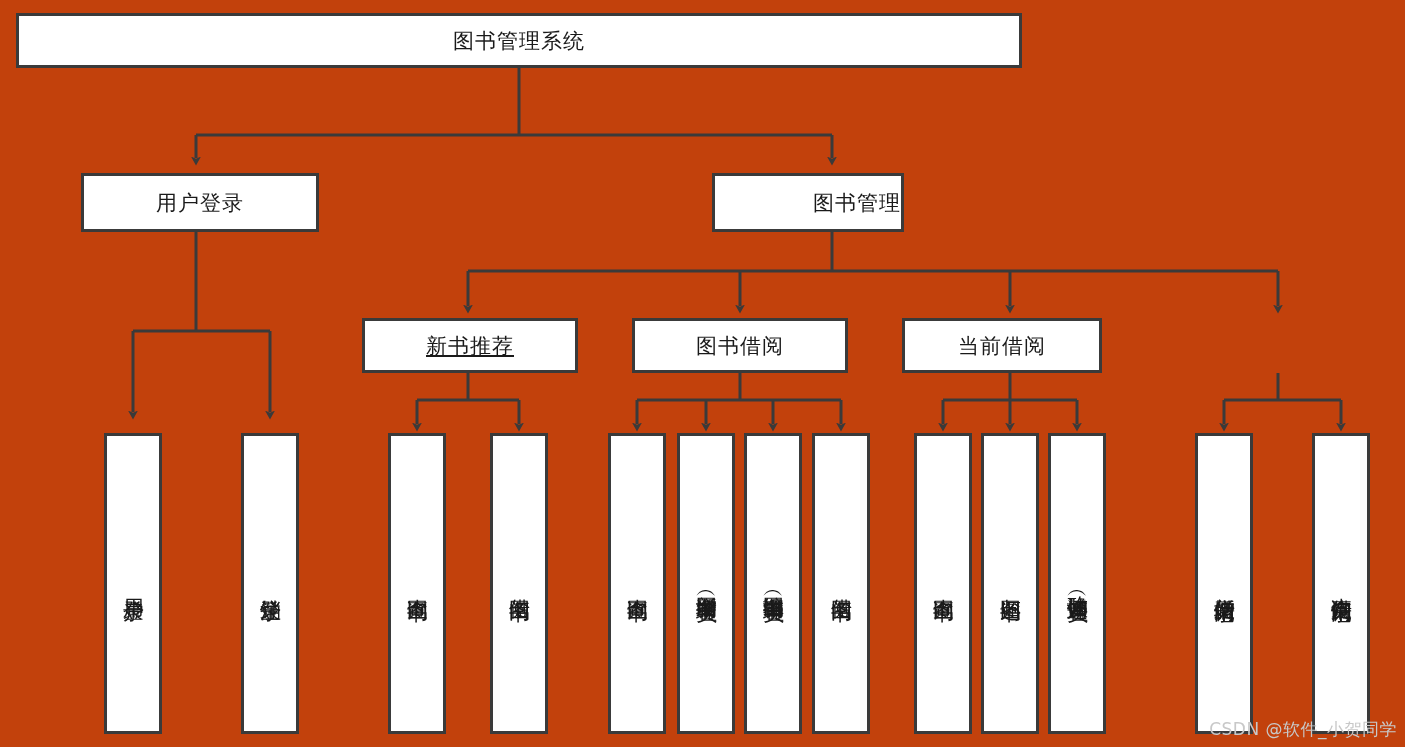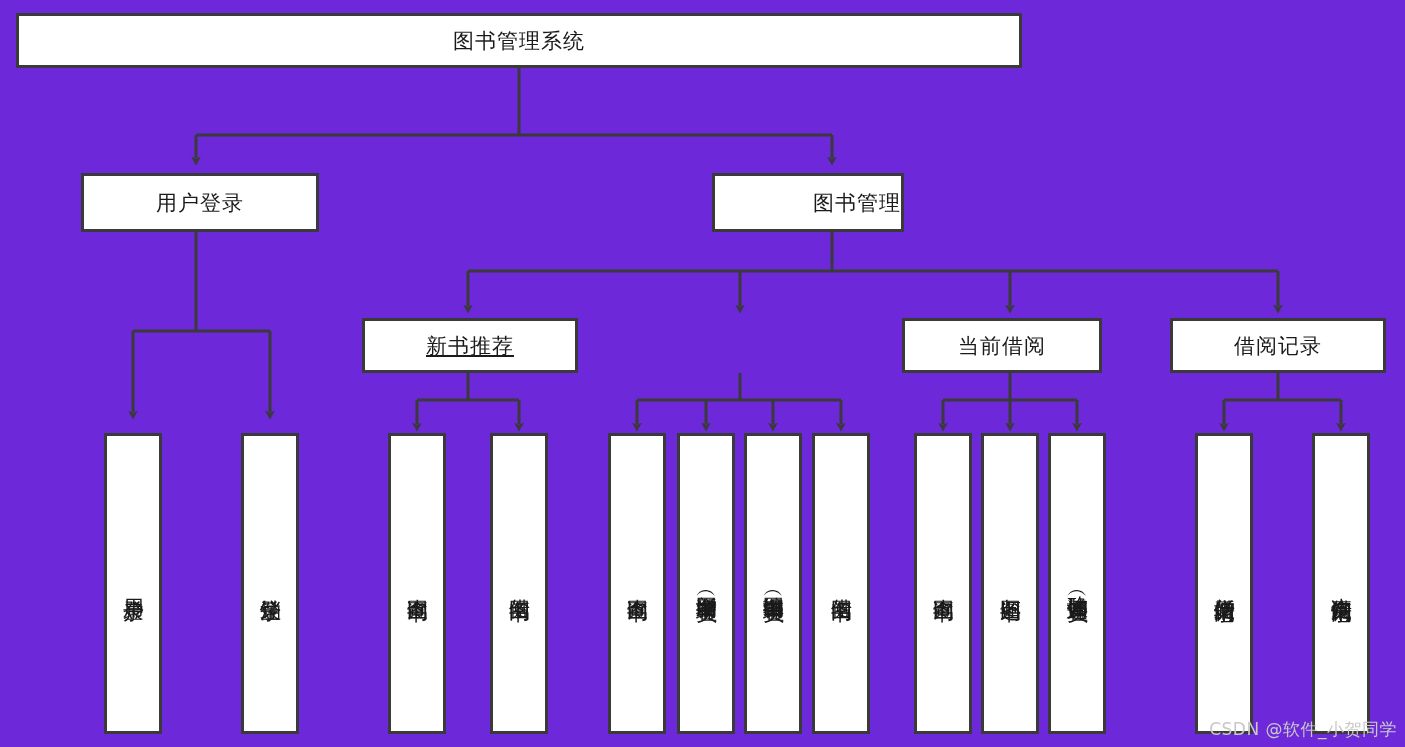--- a/index.html
+++ b/index.html
@@ -7,21 +7,21 @@
     padding: 0;
     background: #ffffff;
   }
   body {
     font-family: "DejaVu Sans", "Liberation Sans", sans-serif;
   }
   #canvas {
     position: relative;
     width: 1405px;
     height: 747px;
-    background: #6d28d9;
+    background: #c2410c;
     overflow: hidden;
   }
   #edges {
     position: absolute;
     left: 0;
     top: 0;
     width: 1405px;
     height: 747px;
     pointer-events: none;
   }
@@ -125,25 +125,25 @@
   <div class="node horiz" style="left:81px; top:173px; width:238px; height:59px;">
     <span class="node-label">用户登录</span>
   </div>
   <div class="node horiz" style="left:712px; top:173px; width:192px; height:59px;justify-content:flex-end;">
     <span class="node-label">图书管理</span>
   </div>
 
   <div class="node horiz" style="left:362px; top:318px; width:216px; height:55px;text-decoration:underline;">
     <span class="node-label">新书推荐</span>
   </div>
+  <div class="node horiz" style="left:632px; top:318px; width:216px; height:55px;">
+    <span class="node-label">图书借阅</span>
+  </div>
   <div class="node horiz" style="left:902px; top:318px; width:200px; height:55px;">
     <span class="node-label">当前借阅</span>
-  </div>
-  <div class="node horiz" style="left:1170px; top:318px; width:216px; height:55px;">
-    <span class="node-label">借阅记录</span>
   </div>
 
   <div class="node vert" style="left:104px; top:433px; width:58px; height:301px;">
     <span class="node-label">用户登录</span>
   </div>
   <div class="node vert" style="left:241px; top:433px; width:58px; height:301px;">
     <span class="node-label">注销登录</span>
   </div>
 
   <div class="node vert" style="left:388px; top:433px; width:58px; height:301px;">

